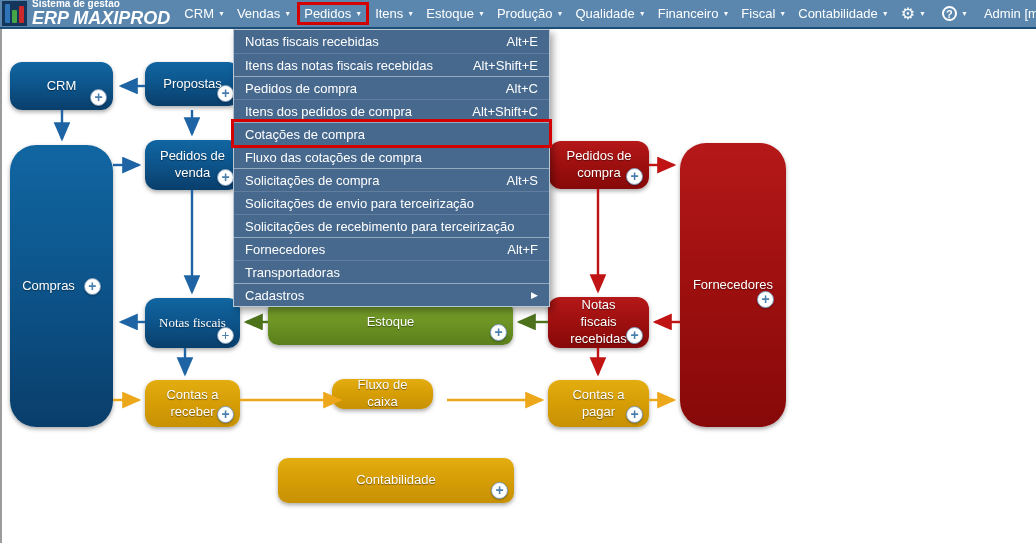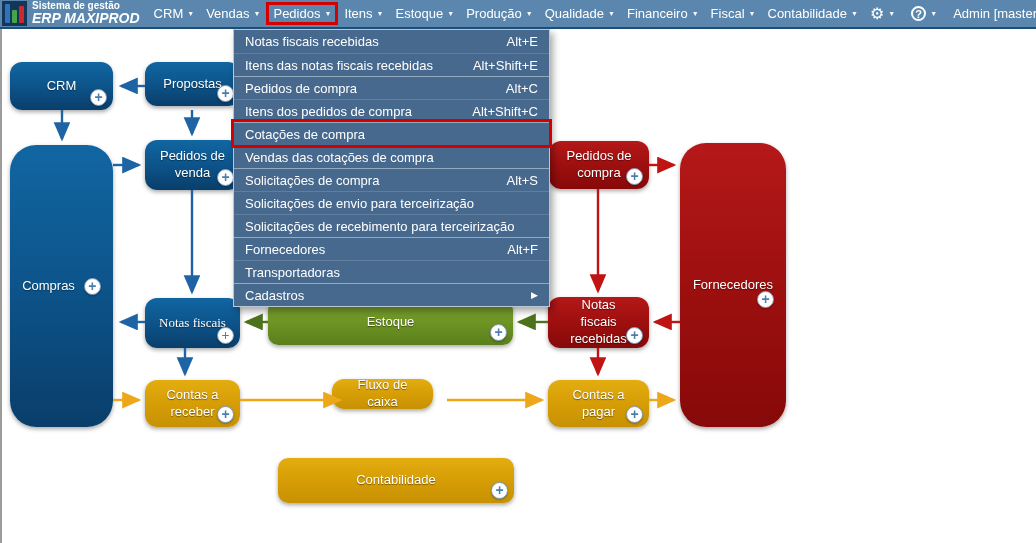--- a/index.html
+++ b/index.html
@@ -14,21 +14,21 @@
     padding:0 6px 0 2px; z-index:20;
   }
   .brand { display:flex; align-items:center; gap:5px; margin-right:8px; cursor:pointer; }
   .logo-icon { width:25px; height:25px; background:#14365a; display:flex; align-items:flex-end; gap:2px; padding:3px; }
   .logo-icon .bar { width:5px; border-radius:1px; }
   .bar-blue { height:19px; background:#2f74b8; }
   .bar-green { height:13px; background:#46a546; }
   .bar-red { height:17px; background:#cc2a2a; }
   .brand-text { line-height:1.05; white-space:nowrap; }
   .brand-line1 { font-size:10px; font-weight:bold; display:block; }
-  .brand-line2 { font-size:14px; font-weight:bold; font-style:italic; display:block; }
+  .brand-line2 { font-size:18px; font-weight:bold; font-style:italic; display:block; }
   .nav-item { display:flex; align-items:center; gap:4px; padding:4px 6px; white-space:nowrap; cursor:pointer; }
   .nav-item.highlighted { border:3px solid #d40000; padding:1px 4px; }
   .caret { font-size:7px; line-height:1; opacity:.95; }
   .nav-right { margin-left:auto; display:flex; align-items:center; gap:4px; }
   .gear { font-size:16px; line-height:1; cursor:pointer; }
   .help-circle {
     width:15px; height:15px; border:2px solid #fff; border-radius:50%;
     font-size:11px; font-weight:bold; display:flex; align-items:center; justify-content:center; cursor:pointer;
   }
 
@@ -263,21 +263,21 @@
         <span class="shortcut">Alt+C</span>
       </div>
     <div class="mi">
         <span>Itens dos pedidos de compra</span>
         <span class="shortcut">Alt+Shift+C</span>
       </div>
     <div class="mi group-start highlight">
         <span>Cotações de compra</span>
       </div>
     <div class="mi">
-        <span>Vendas das cotações de compra</span>
+        <span>Fluxo das cotações de compra</span>
       </div>
     <div class="mi group-start">
         <span>Solicitações de compra</span>
         <span class="shortcut">Alt+S</span>
       </div>
     <div class="mi">
         <span>Solicitações de envio para terceirização</span>
       </div>
     <div class="mi">
         <span>Solicitações de recebimento para terceirização</span>

